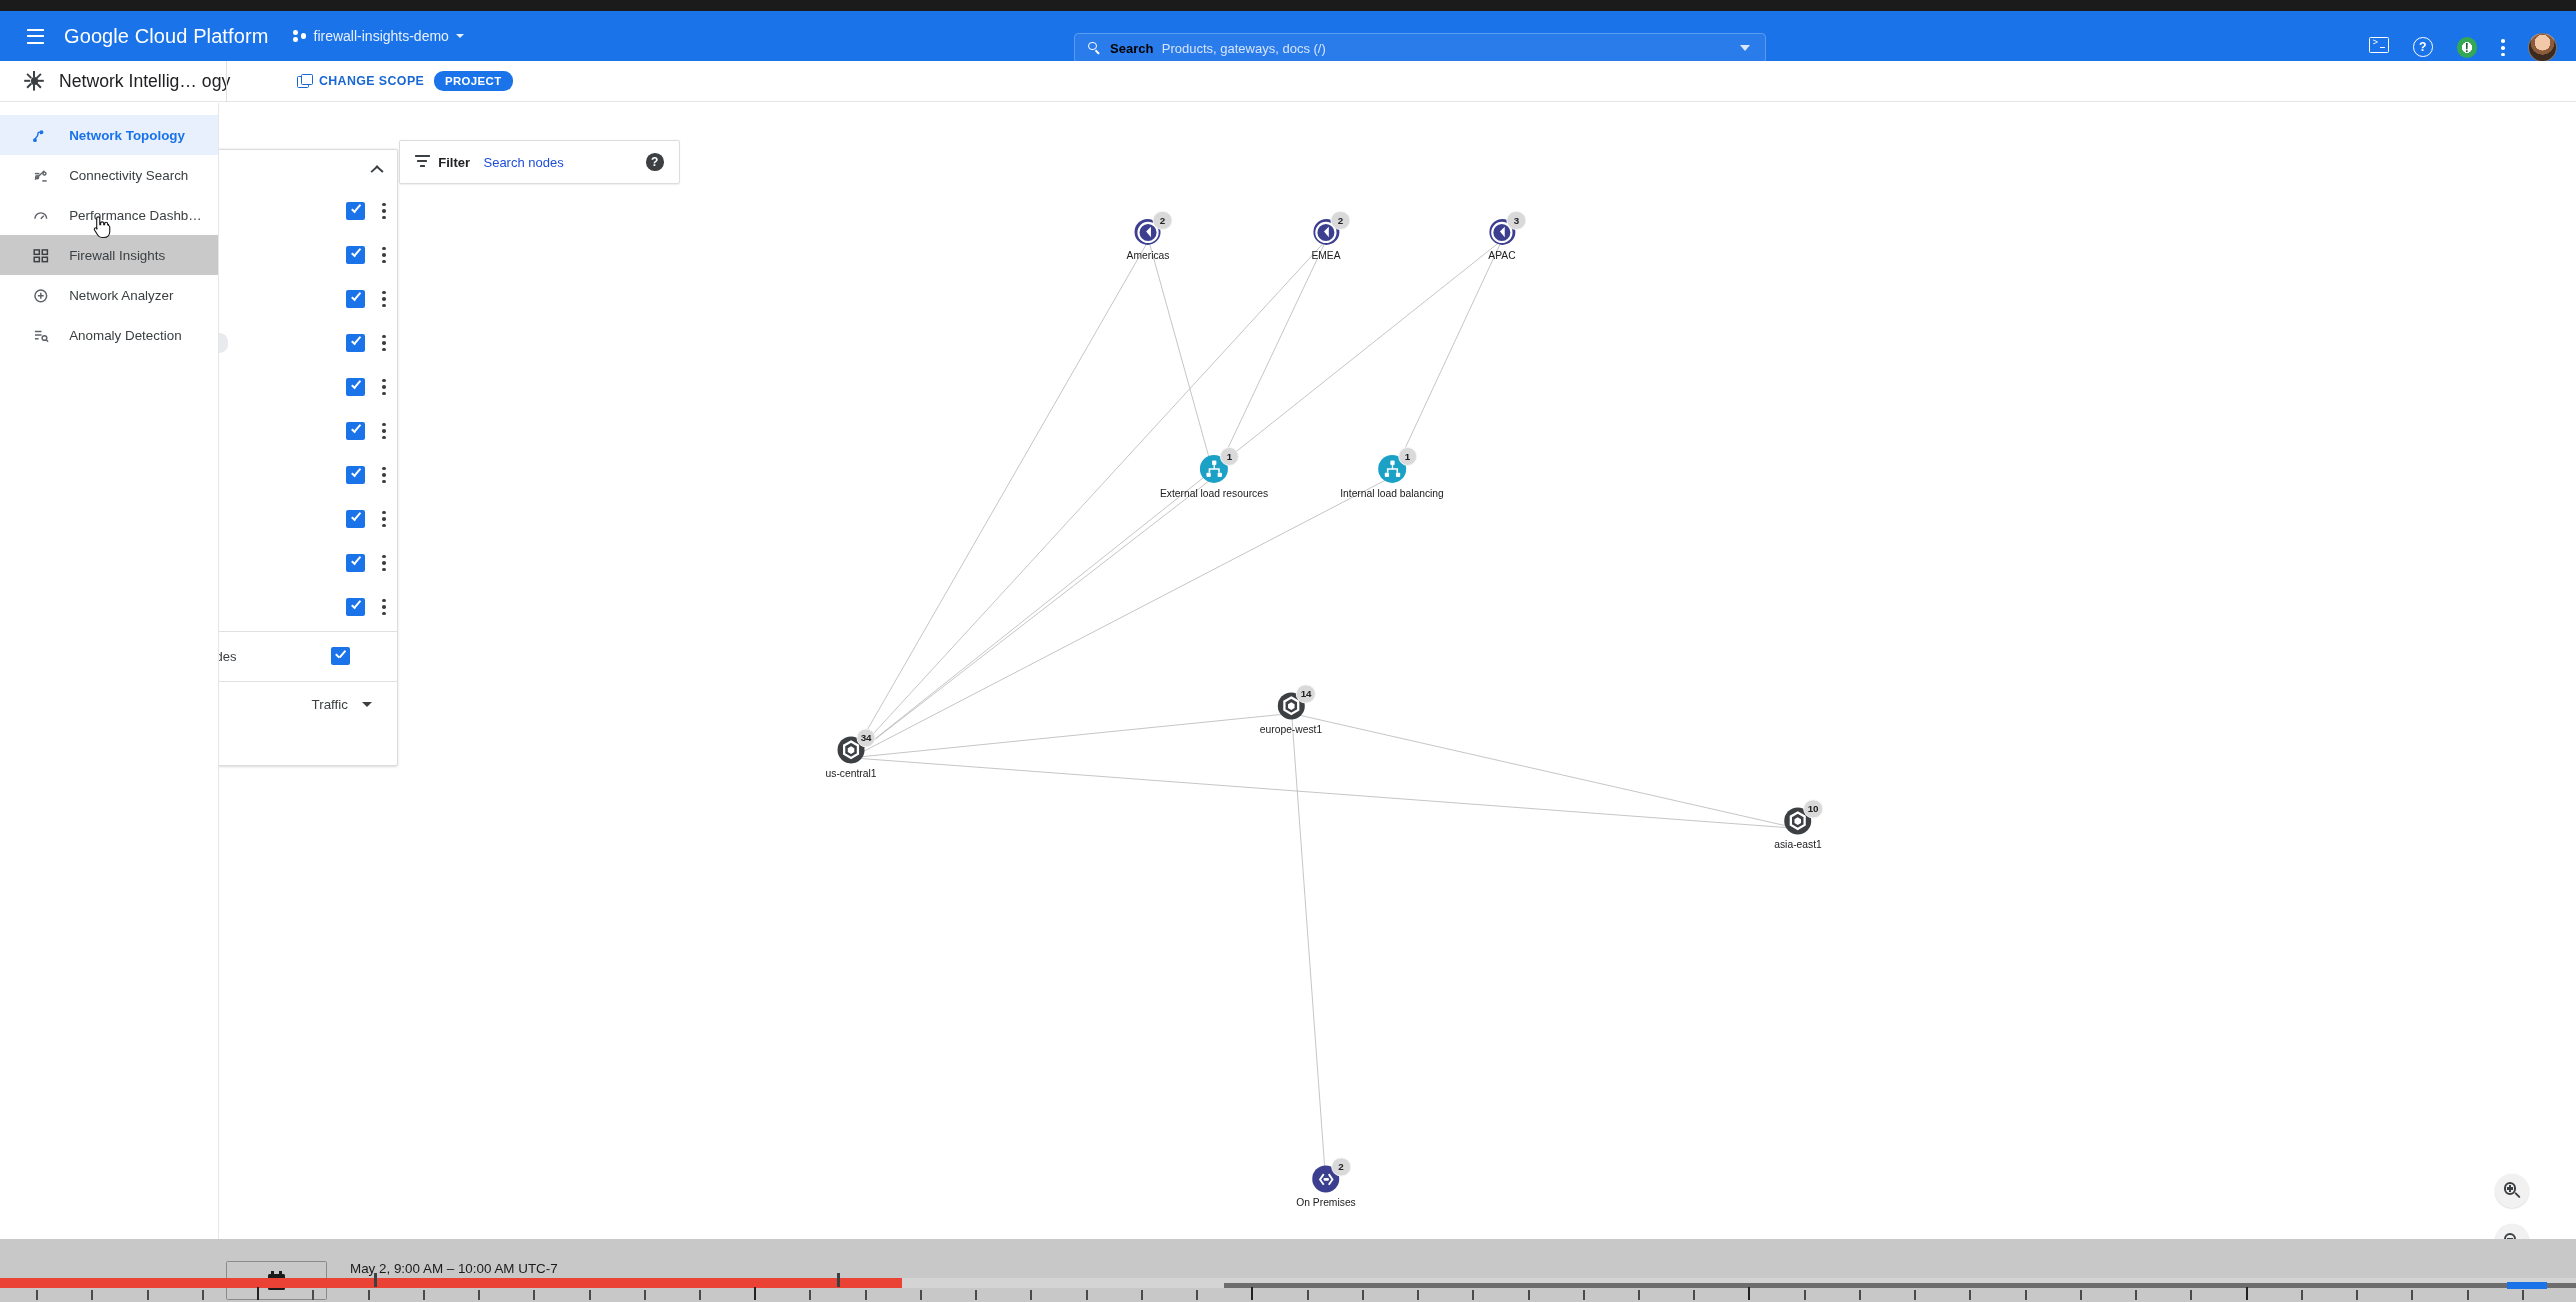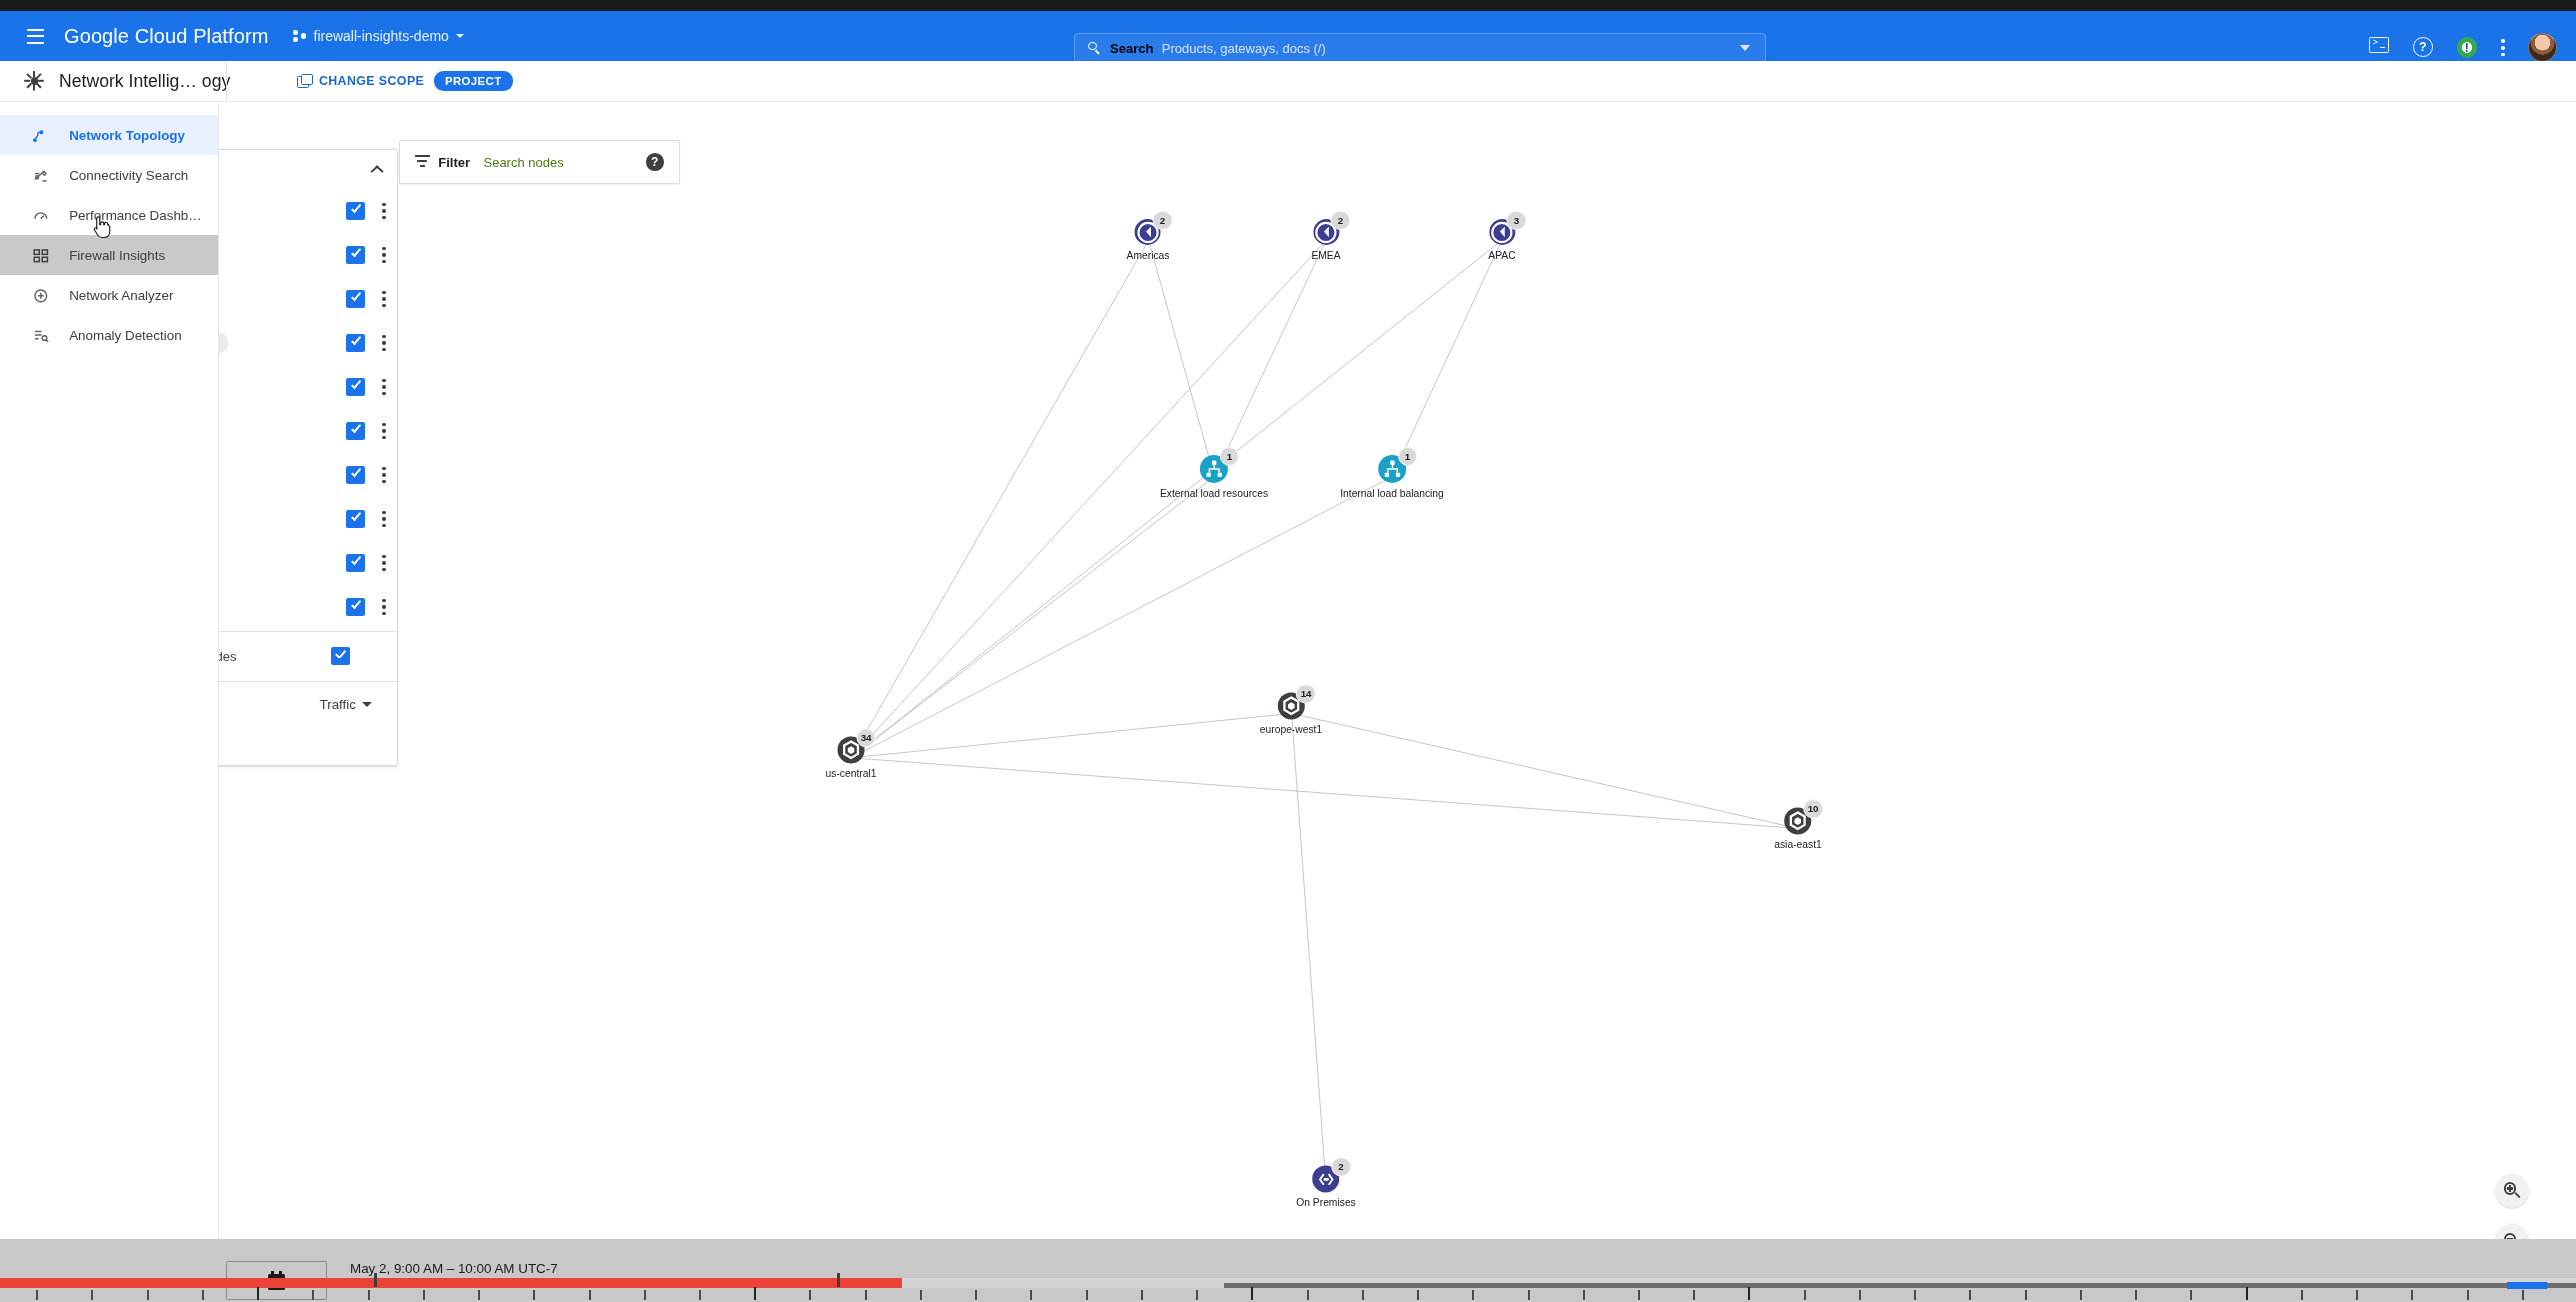--- a/index.html
+++ b/index.html
@@ -179,39 +179,39 @@
   .cbx:after{
     content:"";position:absolute;left:6.7px;top:5.7px;width:9.3px;height:2.1px;
     background:#fff;transform:rotate(-50deg);border-radius:0.5px;
   }
   .kebab{ width:5.2px;height:18.6px;display:flex;flex-direction:column;justify-content:center;gap:3.1px;align-items:center;cursor:pointer;flex:none;}
   .kebab i{width:3.6px;height:3.6px;background:#3c4043;border-radius:50%;display:block;}
   .cfg-sep{ height:0.5px; background:#e0e0e0; margin:2.1px 0; }
   .cfg-childrow{ height:45px; display:flex; align-items:center; padding:0 10.3px 0 14.5px; }
   .cfg-childrow .cbx{ margin-left:auto; margin-right:37px;}
   .cfg-footer{ height:42px; display:flex; align-items:center; justify-content:flex-end; padding-right:25px; }
-  .traffic-sel{ display:flex; align-items:center; gap:6px; cursor:pointer;}
+  .traffic-sel{ display:flex; align-items:center; gap:14px; cursor:pointer;}
   .traffic-sel .lbl{ font-size:13.4px; color:#3c4043; white-space:nowrap;}
   .traffic-sel .cd{ width:0;height:0;border-left:5.2px solid transparent;border-right:5.2px solid transparent;border-top:5.7px solid #3c4043;}
 
   
   .filter-bar{
     position:absolute; left:399px; top:140px; width:281px; height:44px;
     background:#fff; border:0.5px solid #dadce0; border-radius:2.1px;
     display:flex; align-items:center; z-index:12;
     box-shadow:0 0.5px 1.5px rgba(0,0,0,.07);
     text-align:center;
   }
   .filter-ico{ width:15.5px;height:13.4px;margin-left:14.5px;flex:none; display:flex;flex-direction:column;gap:2.6px;align-items:center;}
   .filter-ico i{ background:#3c4043; height:2.1px; display:block; border-radius:0.5px;}
   .filter-ico i:nth-child(1){width:14.5px;}
   .filter-ico i:nth-child(2){width:9.8px;}
   .filter-ico i:nth-child(3){width:5.2px;}
   .filter-label{ margin-left:8.3px; font-size:13px; font-weight:bold; color:#202124; white-space:nowrap;}
-  .filter-input{ margin-left:13.4px; font-size:13px; color:#4d7c0f; white-space:nowrap; cursor:text;}
+  .filter-input{ margin-left:13.4px; font-size:13px; color:#1d4ed8; white-space:nowrap; cursor:text;}
   .help-ico{
     margin-left:auto; margin-right:15.5px; width:17.6px;height:17.6px;border-radius:50%;
     background:#3c4043; color:#fff; font-size:12px; font-weight:bold;
     display:flex;align-items:center;justify-content:center; cursor:pointer; flex:none;
   }
 
   
   .canvas{
     position:absolute; left:219px; top:103px; width:2357px; height:1200px;
     background:#ffffff; overflow:hidden;

